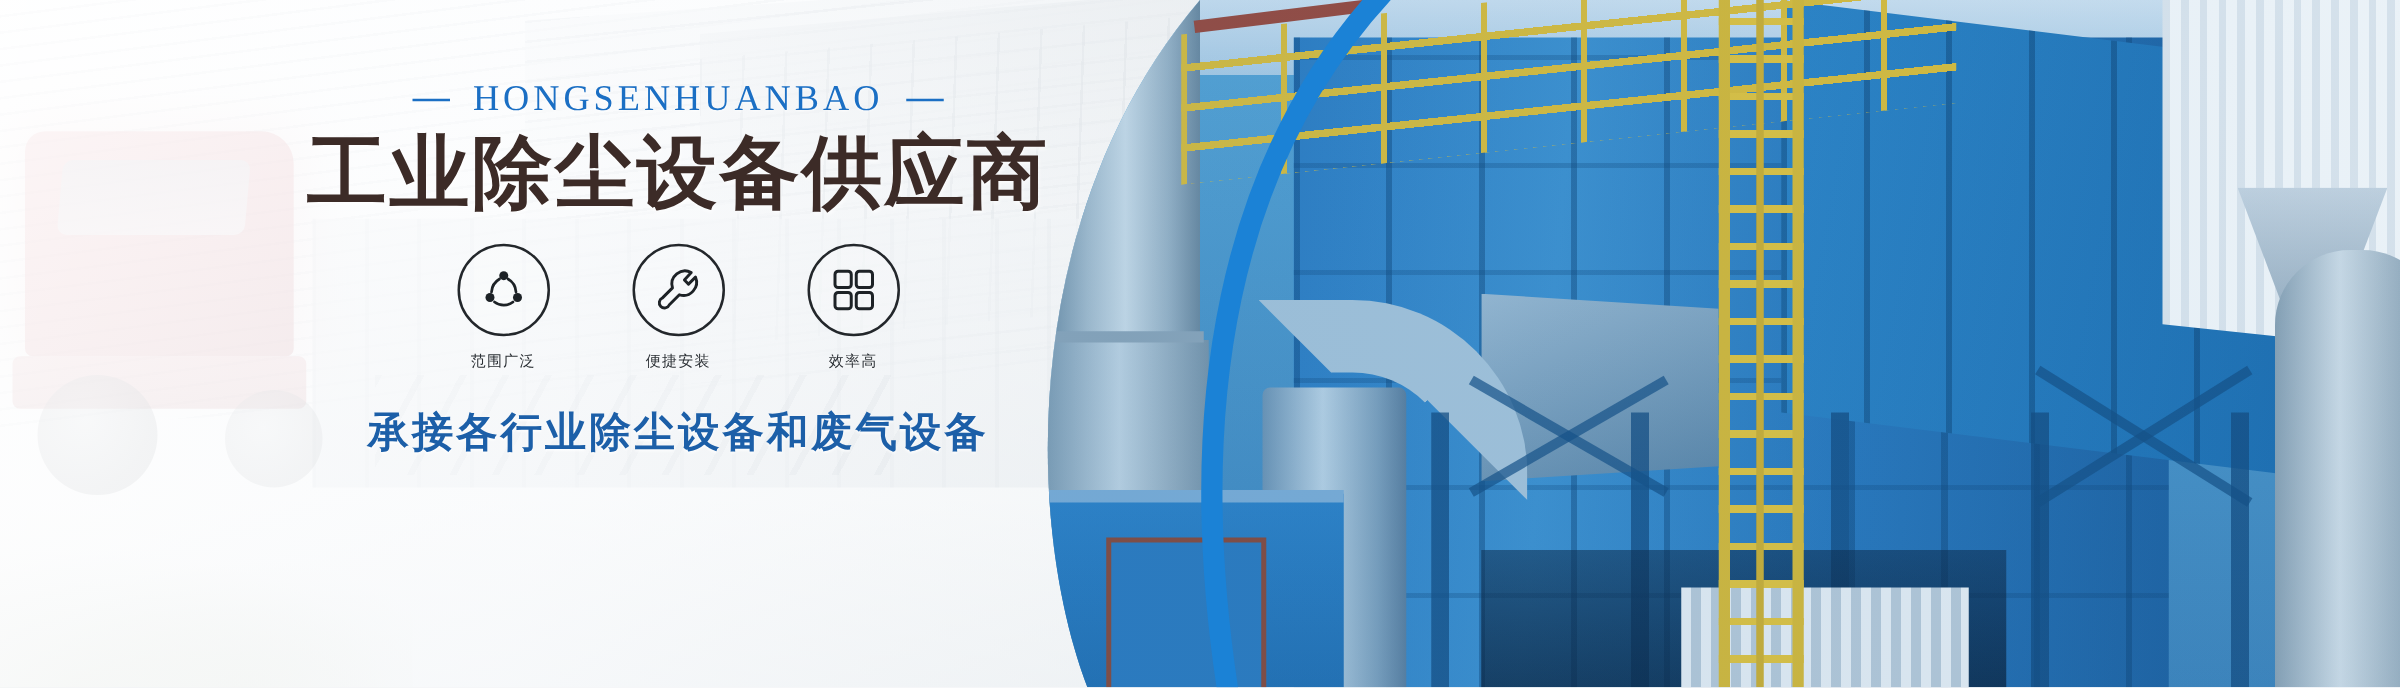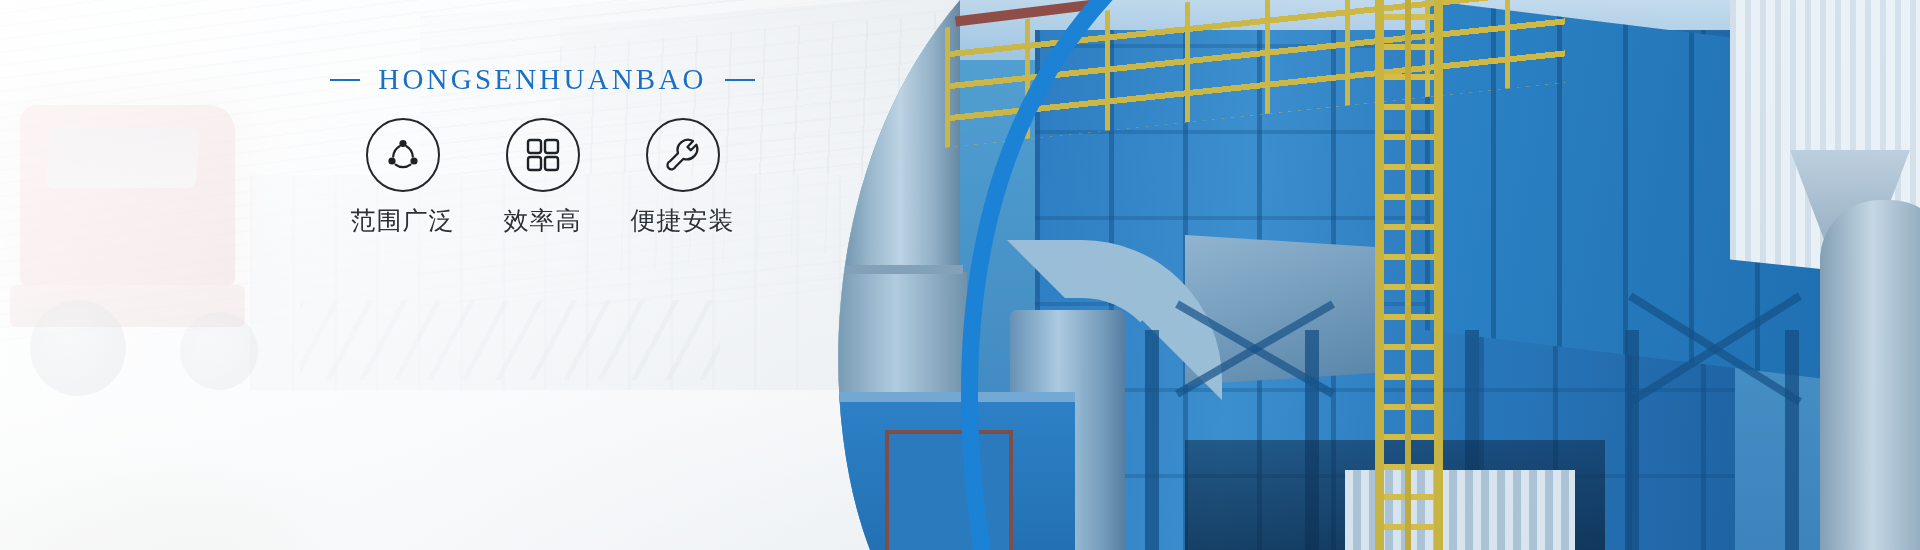--- a/index.html
+++ b/index.html
@@ -322,21 +322,21 @@
   .feature{
     width:80px;display:flex;flex-direction:column;align-items:center;gap:12px;
   }
   .feature .circle{
     width:70px;height:70px;border-radius:50%;
     border:2.5px solid #23272b;
     display:flex;align-items:center;justify-content:center;
     background:rgba(255,255,255,.18);
   }
   .feature .flabel{
-    font-size:25px;color:#2b3035;letter-spacing:1px;white-space:nowrap;
+    font-size:12px;color:#2b3035;letter-spacing:1px;white-space:nowrap;
     text-shadow:0 1px 2px rgba(255,255,255,.8);
   }
   .footline{
     margin-top:26px;
     color:#1c5fa8;
     font-size:33px;font-weight:bold;letter-spacing:2.5px;
     text-shadow:0 1px 2px rgba(255,255,255,.75);
   }
 </style>
 </head>
@@ -405,58 +405,60 @@
   </svg>
 
   <div class="content">
 
     <div class="eyebrow">
       <span class="dash"></span>
       <span>HONGSENHUANBAO</span>
       <span class="dash"></span>
     </div>
 
+    <div class="headline">工业除尘设备供应商</div>
 
 
     <div class="features">
 
       <div class="feature">
         <span class="circle">
           <svg width="40" height="40" viewBox="0 0 40 40">
             <circle cx="20" cy="8.5" r="3.6" fill="#1d2226"></circle>
             <circle cx="9" cy="26" r="3.6" fill="#1d2226"></circle>
             <circle cx="31" cy="26" r="3.6" fill="#1d2226"></circle>
             <path d="M16.6 11.2 A 13 13 0 0 0 10.2 21.6" fill="none" stroke="#1d2226" stroke-width="2.2" stroke-linecap="round"></path>
             <path d="M23.4 11.2 A 13 13 0 0 1 29.8 21.6" fill="none" stroke="#1d2226" stroke-width="2.2" stroke-linecap="round"></path>
             <path d="M12.6 29.6 A 12 12 0 0 0 27.4 29.6" fill="none" stroke="#1d2226" stroke-width="2.2" stroke-linecap="round"></path>
           </svg>
         </span>
         <span class="flabel">范围广泛</span>
       </div>
 
       <div class="feature">
         <span class="circle">
+          <svg width="40" height="40" viewBox="0 0 40 40">
+            <path d="M30 6 L24.5 12 L27.8 15.3 L33.4 9.7 A10.5 10.5 0 0 1 20.5 23.8 L12.5 31.8 A4.2 4.2 0 1 1 7 26.3 L15 18.3 A10.5 10.5 0 0 1 30 6 Z" fill="none" stroke="#1d2226" stroke-width="2.3" stroke-linejoin="round"></path>
+          </svg>
+        </span>
+        <span class="flabel">便捷安装</span>
+      </div>
+
+      <div class="feature">
+        <span class="circle">
           <svg width="38" height="38" viewBox="0 0 38 38">
             <rect x="4" y="4" width="13" height="13" rx="2.5" fill="none" stroke="#1d2226" stroke-width="2.4"></rect>
             <rect x="21" y="4" width="13" height="13" rx="2.5" fill="none" stroke="#1d2226" stroke-width="2.4"></rect>
             <rect x="4" y="21" width="13" height="13" rx="2.5" fill="none" stroke="#1d2226" stroke-width="2.4"></rect>
             <rect x="21" y="21" width="13" height="13" rx="2.5" fill="none" stroke="#1d2226" stroke-width="2.4"></rect>
           </svg>
         </span>
         <span class="flabel">效率高</span>
       </div>
 
-      <div class="feature">
-        <span class="circle">
-          <svg width="40" height="40" viewBox="0 0 40 40">
-            <path d="M30 6 L24.5 12 L27.8 15.3 L33.4 9.7 A10.5 10.5 0 0 1 20.5 23.8 L12.5 31.8 A4.2 4.2 0 1 1 7 26.3 L15 18.3 A10.5 10.5 0 0 1 30 6 Z" fill="none" stroke="#1d2226" stroke-width="2.3" stroke-linejoin="round"></path>
-          </svg>
-        </span>
-        <span class="flabel">便捷安装</span>
-      </div>
-
 
     </div>
 
+    <div class="footline">承接各行业除尘设备和废气设备</div>
 
   </div>
 
 </div>
 
 </body></html>

